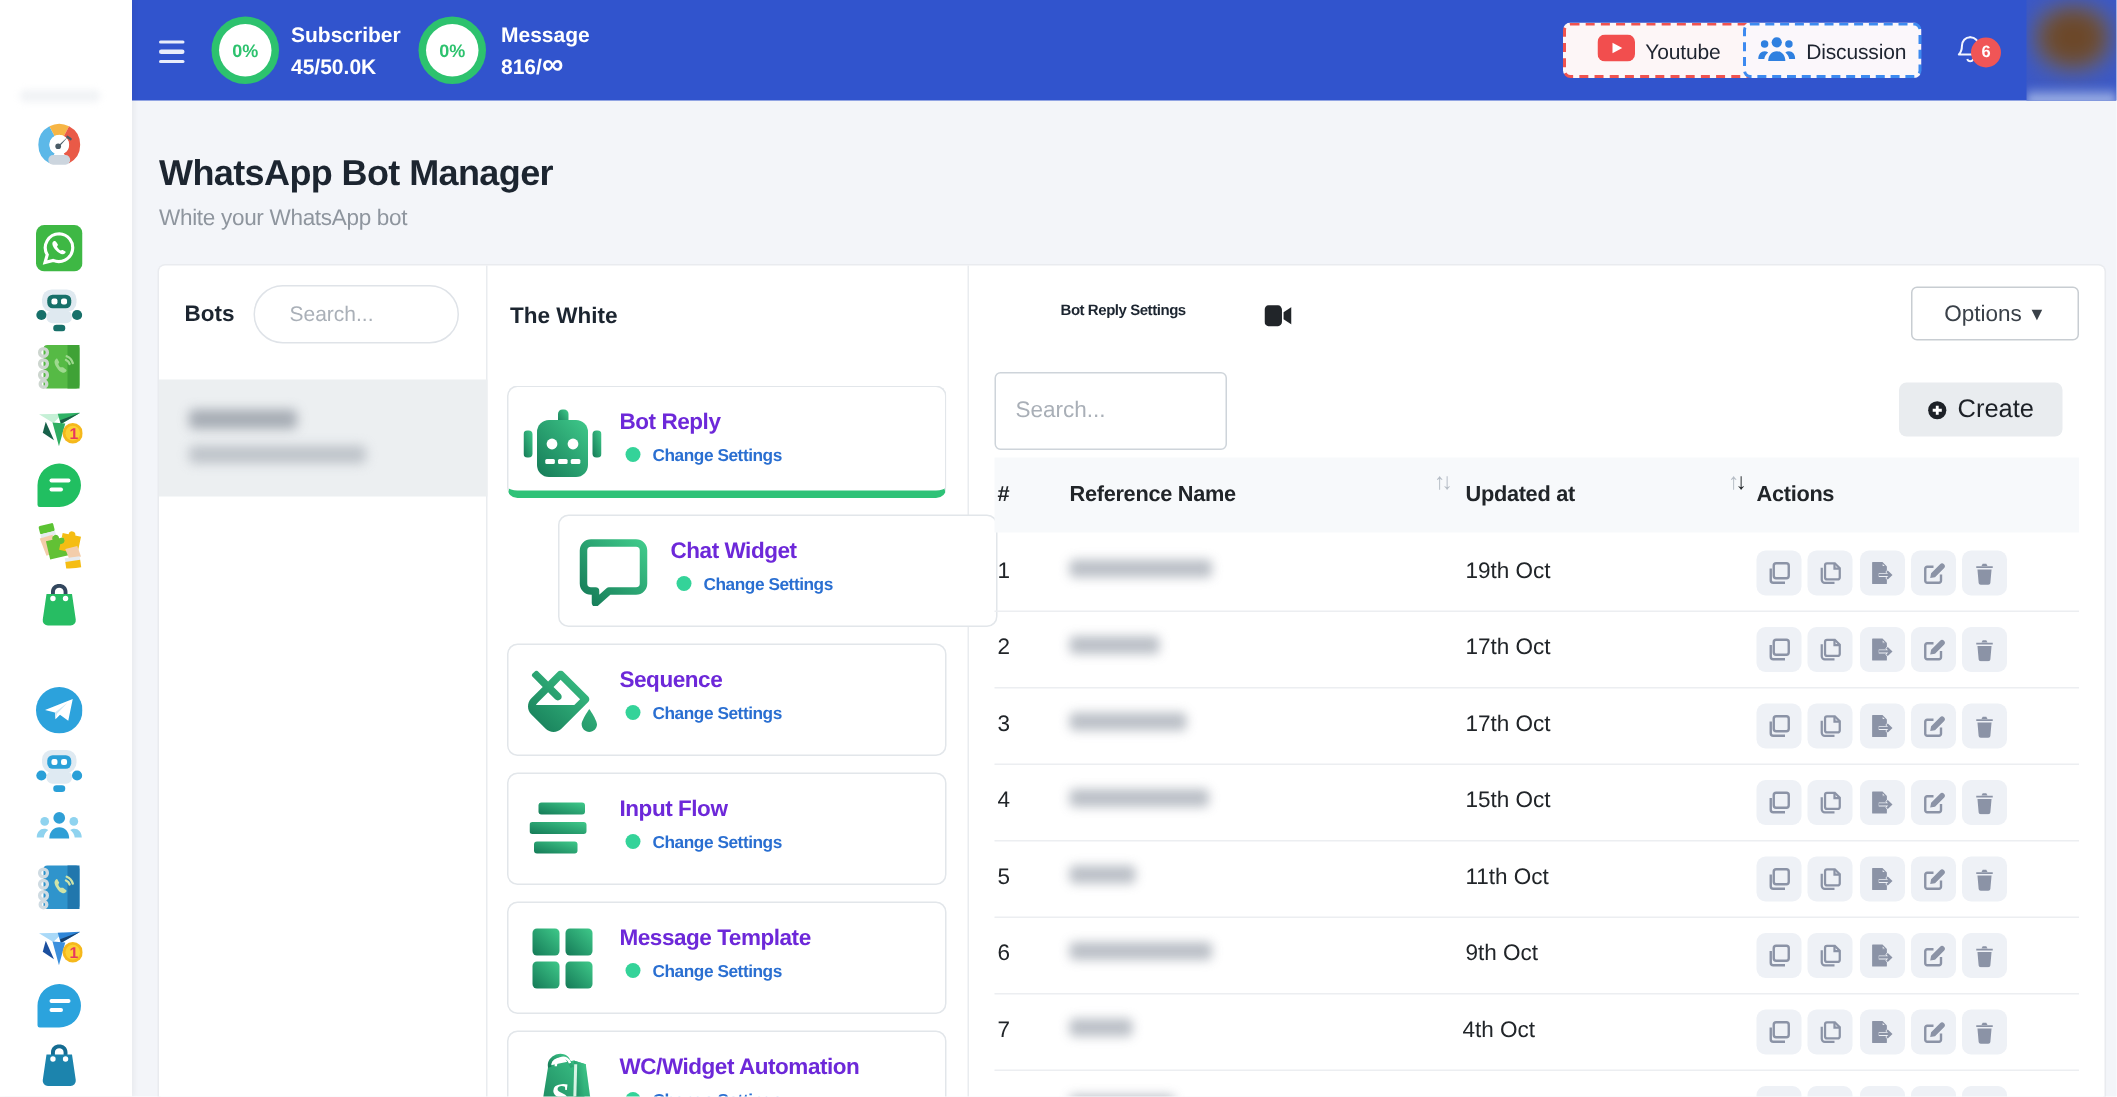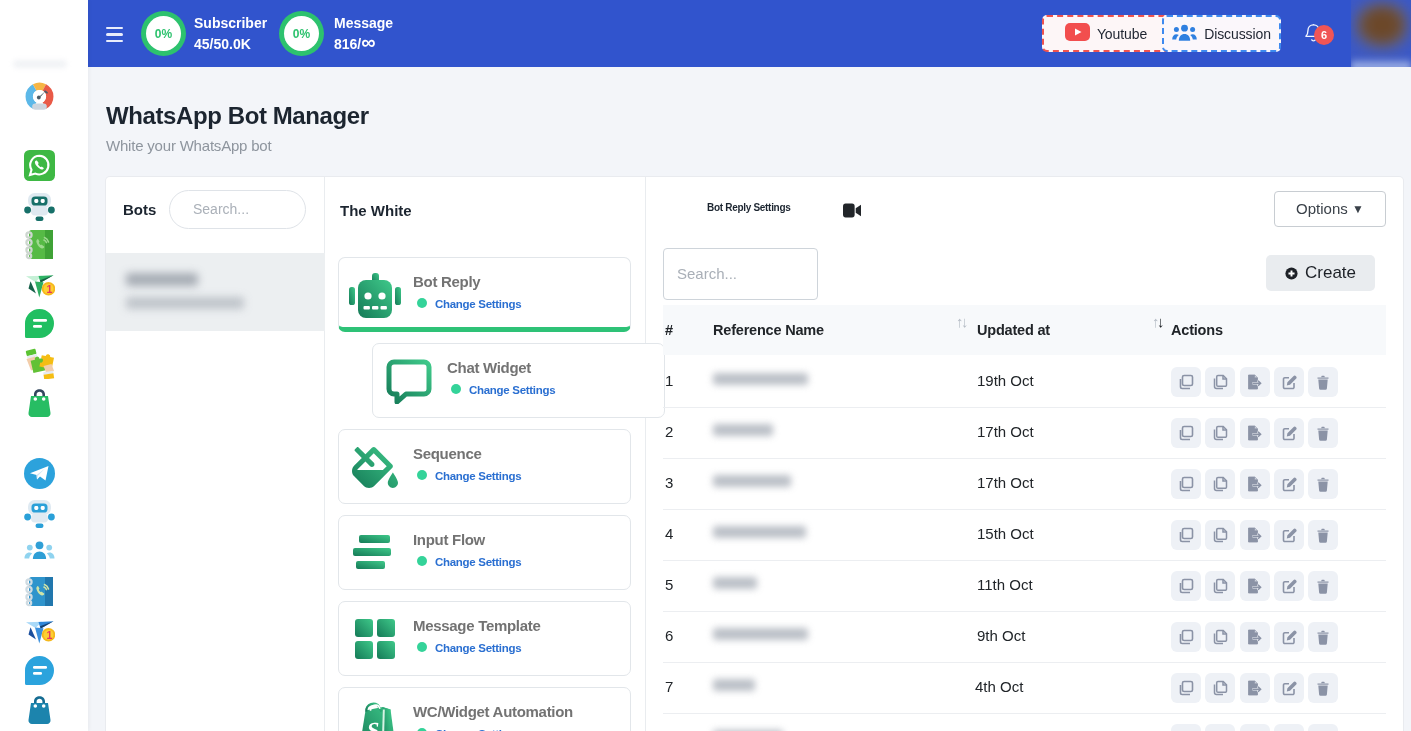--- a/index.html
+++ b/index.html
@@ -42,21 +42,21 @@
 .pill { position:absolute; left:63px; top:13px; width:137px; height:39px; border:1px solid #dfe3e8; border-radius:20px; font-size:14px; color:#aab0b8; padding-left:23px; line-height:37px; }
 .botitem { position:absolute; left:0; top:76px; width:219px; height:78px; background:#eceff1; }
 .blur1 { position:absolute; background:#8f96a0; border-radius:3px; filter:blur(4px); opacity:.75; }
 .blur2 { position:absolute; background:#b3b9c0; border-radius:3px; filter:blur(4px); opacity:.8; }
 
 
 .colhead { position:absolute; left:15px; top:25px; font-size:15px; font-weight:bold; color:#1c2530; }
 .card { position:absolute; left:13px; width:293px; height:75px; border:1px solid #e2e6ea; border-radius:7px; background:#fff; }
 .card.active { border-bottom:5px solid #2ec277; }
 .card .cicon { position:absolute; left:10px; top:13px; width:52px; height:48px; display:flex; align-items:center; justify-content:center; }
-.card .ctitle { position:absolute; left:74px; top:15px; font-size:15px; font-weight:bold; color:#737373; letter-spacing:-0.3px;text-align:right; }
+.card .ctitle { position:absolute; left:74px; top:15px; font-size:15px; font-weight:bold; color:#6d28d9; letter-spacing:-0.3px;text-align:right; }
 .card .cdot { position:absolute; left:78px; top:40px; width:10px; height:10px; border-radius:50%; background:#34d399; }
 .card .cset { position:absolute; left:96px; top:40px; font-size:11.5px; font-weight:bold; color:#2a6fd1; letter-spacing:-0.3px; }
 
 
 .brs { position:absolute; left:17px; top:25px; font-size:10px; font-weight:bold; color:#1c2530; letter-spacing:-0.3px;margin-left:44px; }
 .options { position:absolute; left:628px; top:14px; width:112px; height:36px; border:1px solid #c8cdd2; border-radius:4px; background:#fff; font-size:15px; color:#3a4149; text-align:center; line-height:34px; }
 .search3 { position:absolute; left:17px; top:71px; width:155px; height:52px; border:1px solid #ced4da; border-radius:4px; font-size:15px; color:#a9afb7; padding-left:13px; line-height:50px; }
 .create { position:absolute; left:620px; top:78px; width:109px; height:36px; background:#e9ecef; border-radius:5px; display:flex; align-items:center; justify-content:center; font-size:17px; color:#1d2127; gap:7px; }
 .thead { position:absolute; left:17px; top:128px; width:723px; height:50px; background:#f7f9fb; font-size:14.5px; font-weight:bold; color:#212529; letter-spacing:-0.2px; }
 .trow { position:absolute; left:17px; width:723px; height:51px; border-bottom:1px solid #eceef1; font-size:15px; color:#212529; }

